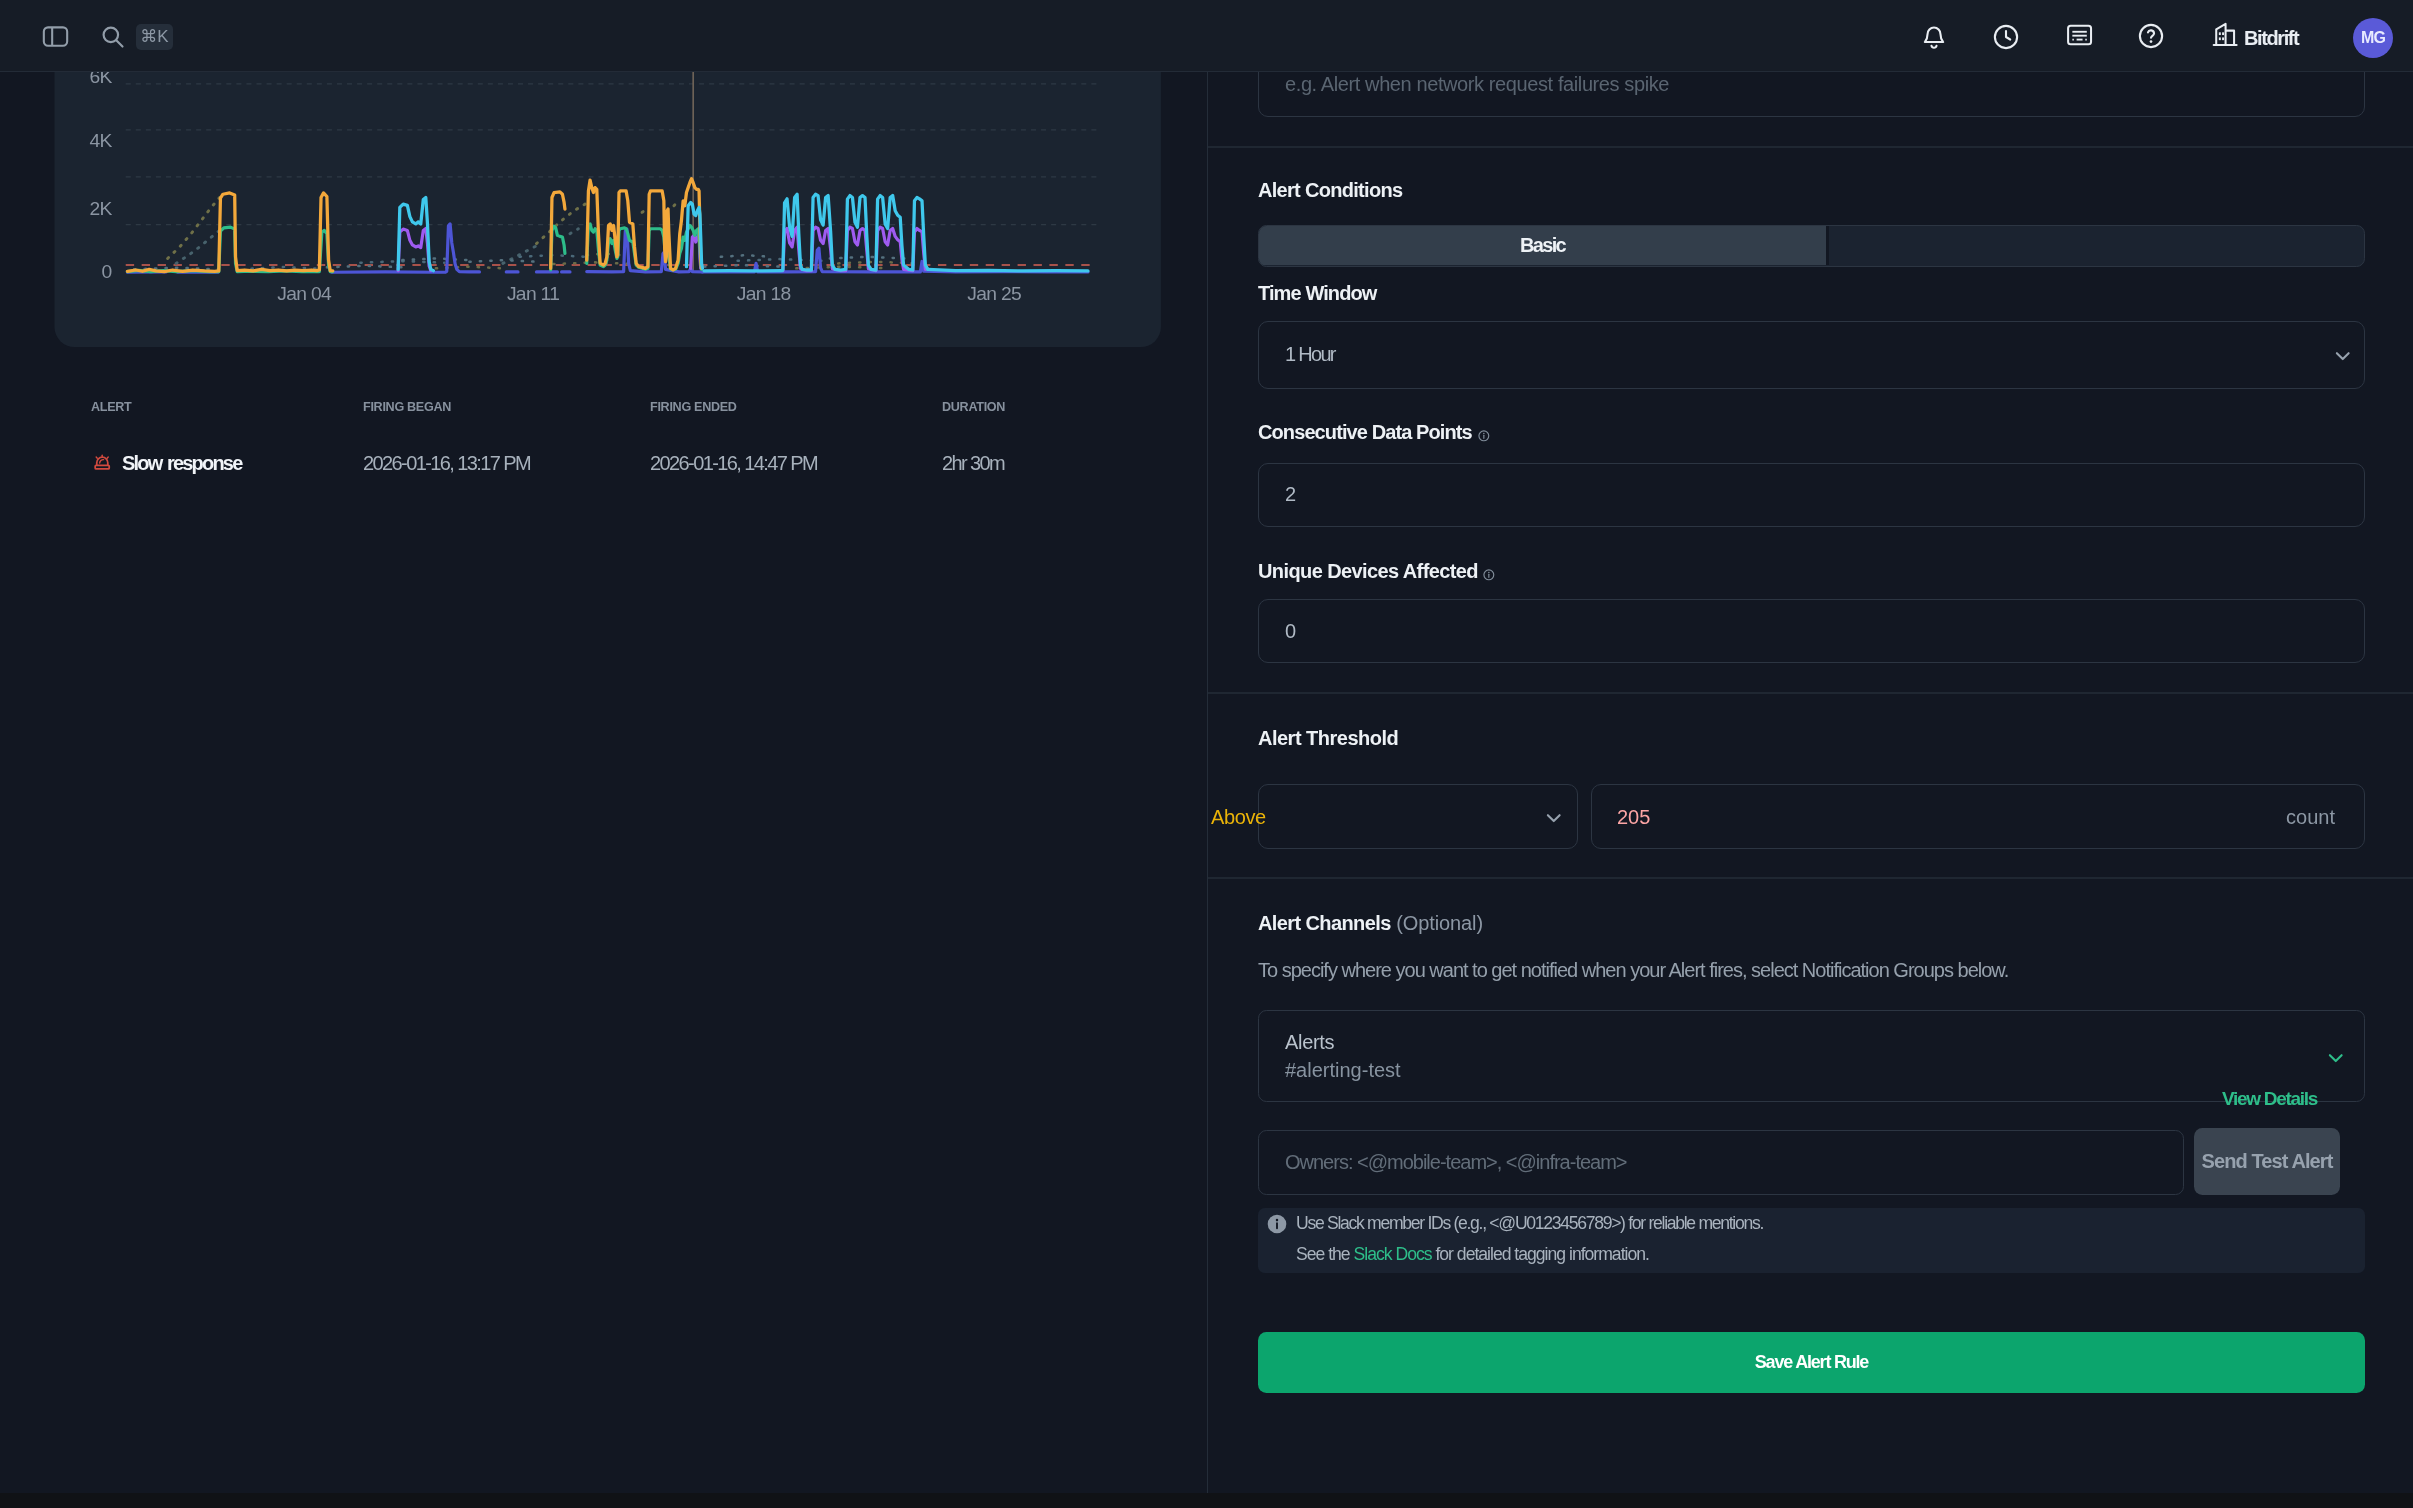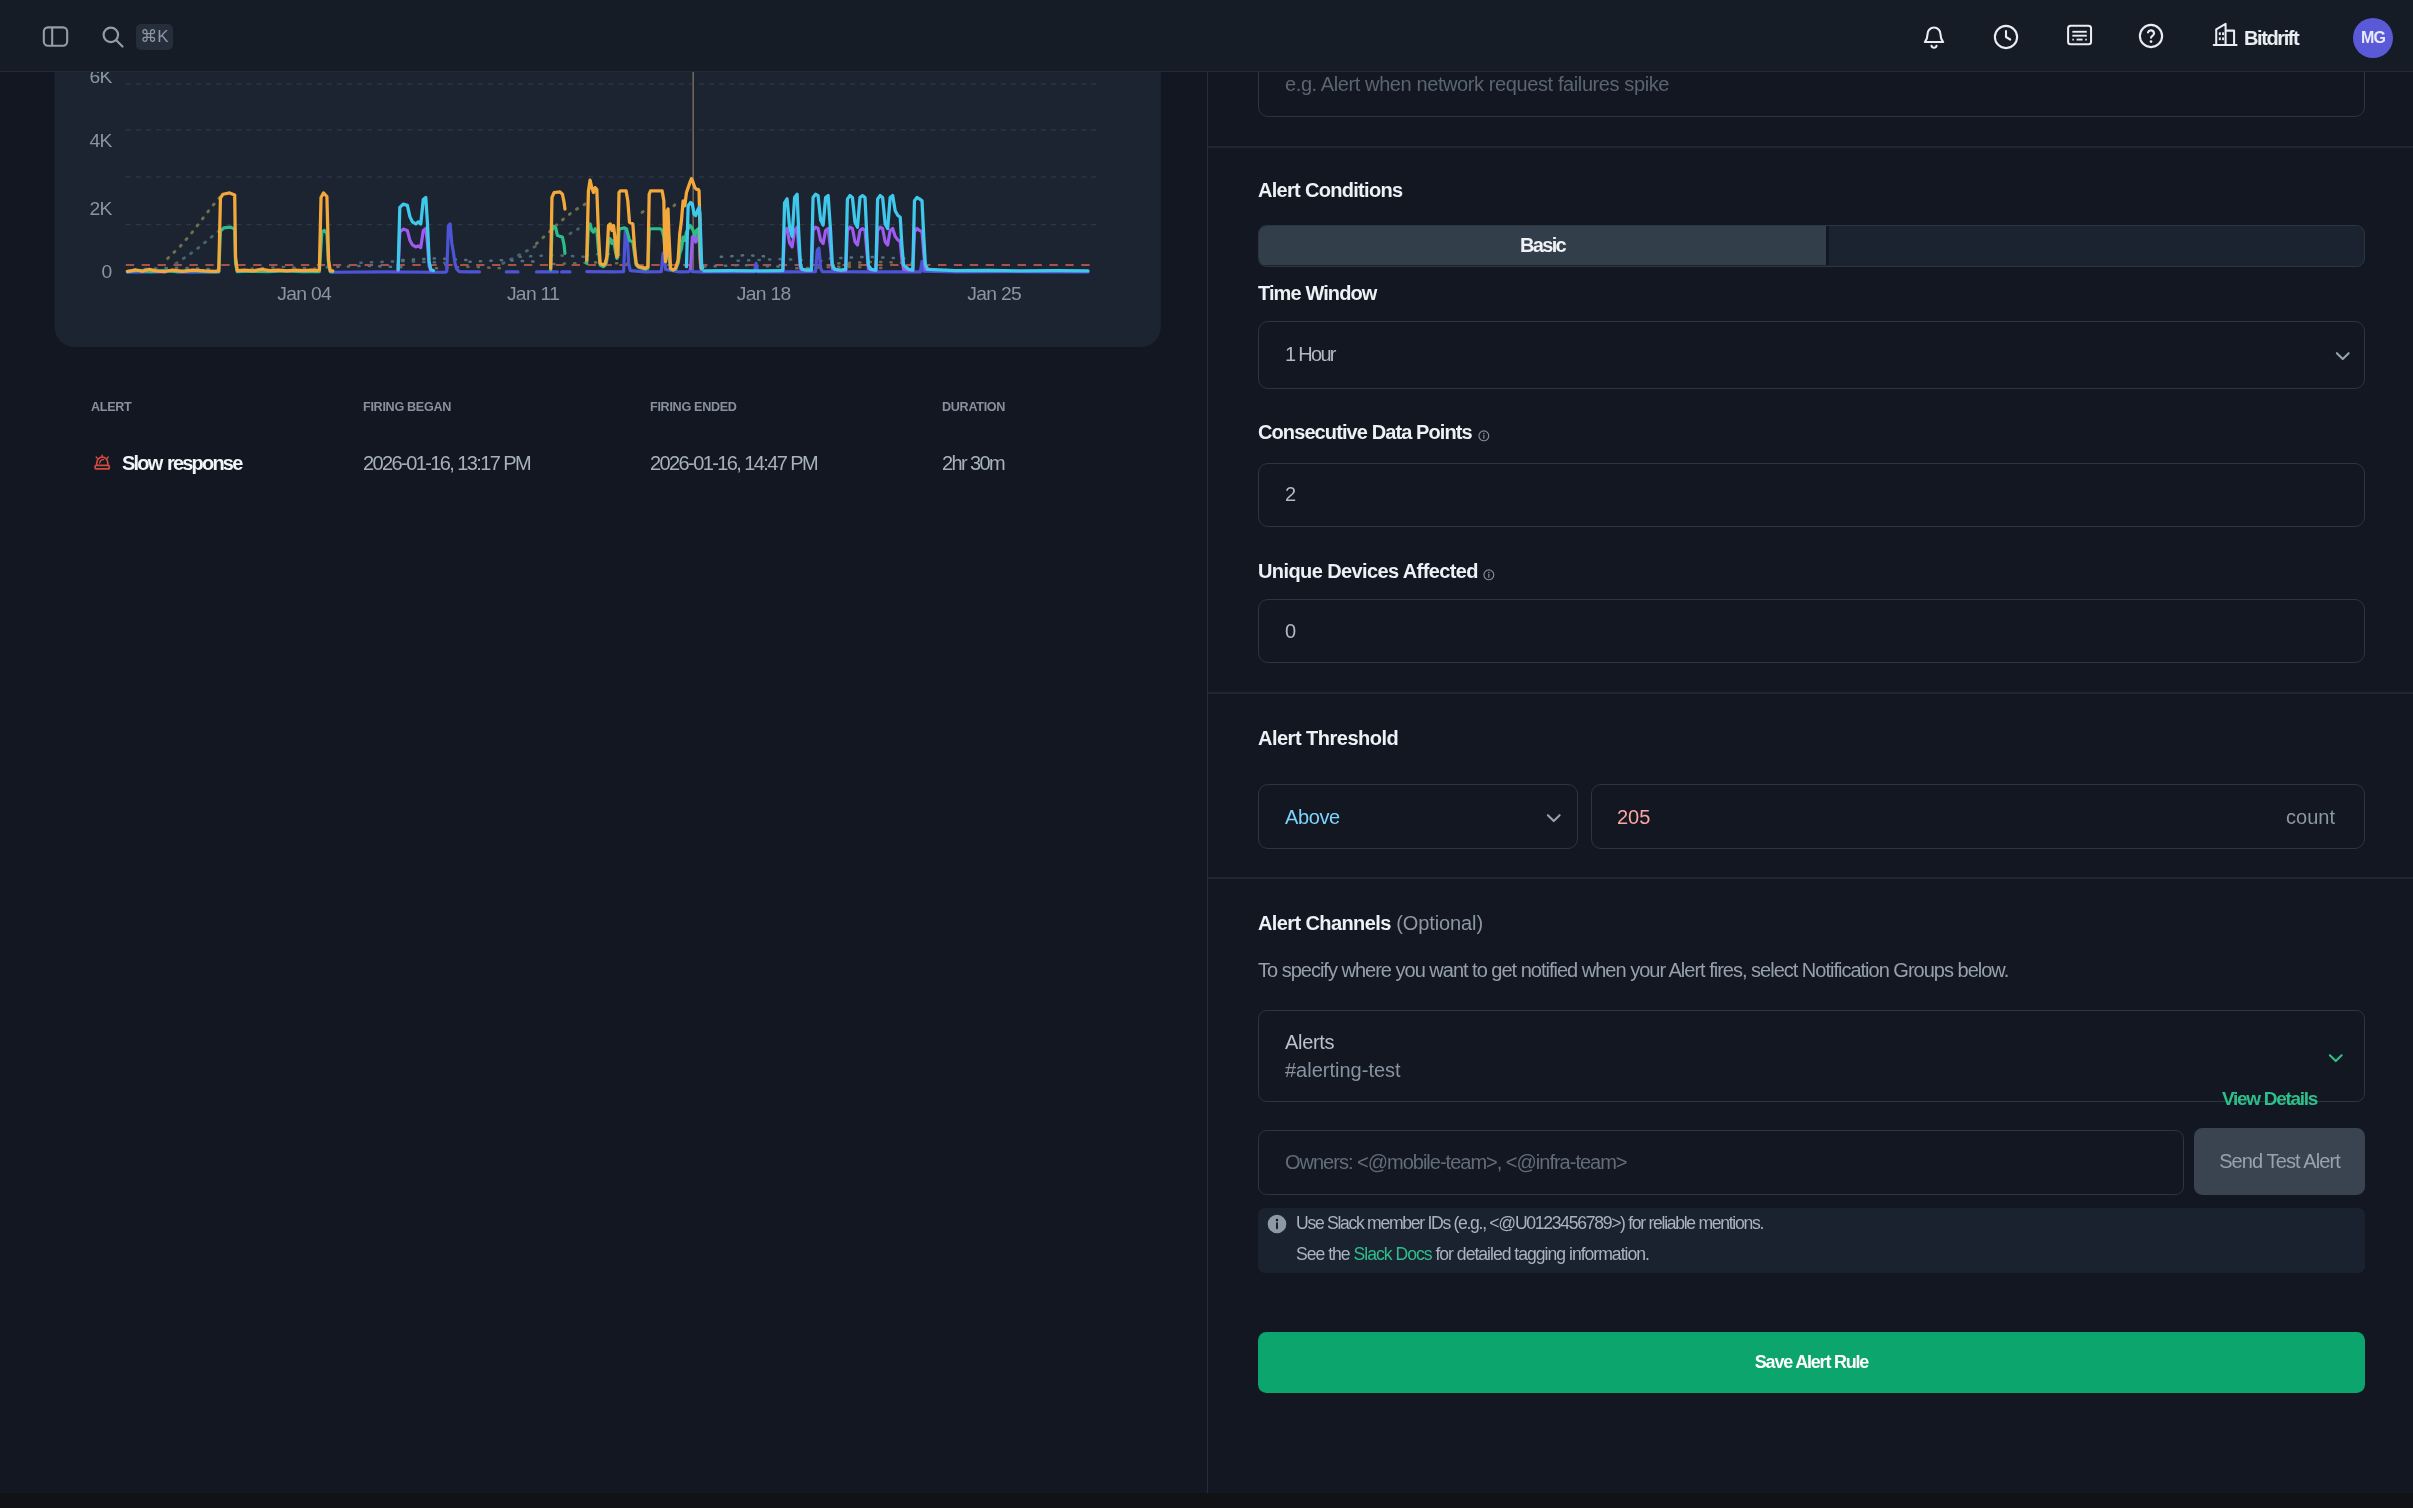--- a/index.html
+++ b/index.html
@@ -129,21 +129,21 @@
         <line x1="7" y1="6.4" x2="7" y2="10" stroke="#818d9a" stroke-width="1.4" stroke-linecap="round"></line>
         <circle cx="7" cy="4.2" r="0.9" fill="#818d9a"></circle>
       </svg></div>
   <div class="box" style="left:1258px;top:599px;width:1107px;height:64px"></div>
   <div class="t" style="left:1285px;top:621px;color:#b0bac5">0</div>
 
   <div class="abs" style="left:1208px;top:692px;width:1205px;height:1.7px;background:#1f2732"></div>
 
   <div class="hd" style="left:1258px;top:728px;letter-spacing:-0.5px">Alert Threshold</div>
   <div class="box" style="left:1258px;top:784px;width:320px;height:65px"></div>
-  <div class="t" style="left:1285px;top:807px;color:#7dd3fc;letter-spacing:-0.4px">Above</div>
+  <div class="t" style="left:1211px;top:807px;color:#eab308;letter-spacing:-0.4px">Above</div>
   <div class="abs" style="left:1542px;top:806px"><svg width="23.5" height="23.5" viewBox="0 0 28 28" fill="none" style="">
         <path d="M7 11l7 7 7-7" stroke="#97a2ae" stroke-width="2.5" stroke-linecap="round" stroke-linejoin="round"></path>
       </svg></div>
   <div class="box" style="left:1591px;top:784px;width:774px;height:65px"></div>
   <div class="t" style="left:1617px;top:807px;color:#fca5a5">205</div>
   <div class="t" style="left:2335px;top:807px;color:#8c97a4;transform:translateX(-100%)">count</div>
 
   <div class="abs" style="left:1208px;top:877px;width:1205px;height:1.7px;background:#1f2732"></div>
 
   <div class="abs" style="left:1258px;top:913px;font-size:20px;line-height:20px"><span style="font-weight:700;color:#edf1f5;letter-spacing:-0.6px">Alert Channels</span><span style="color:#8c97a4;letter-spacing:-0.1px"> (Optional)</span></div>
@@ -152,21 +152,21 @@
   <div class="box" style="left:1258px;top:1010px;width:1107px;height:92px;border-radius:8.4px"></div>
   <div class="t" style="left:1285px;top:1032px;color:#b9c2cc;letter-spacing:-0.3px">Alerts</div>
   <div class="t" style="left:1285px;top:1060px;color:#8793a0;letter-spacing:0px">#alerting-test</div>
   <div class="abs" style="left:2222px;top:1089px;font-size:19px;line-height:19px;font-weight:700;color:#2ebe8a;letter-spacing:-1.3px">View Details</div>
   <div class="abs" style="left:2324px;top:1046px"><svg width="23.5" height="23.5" viewBox="0 0 28 28" fill="none" style="">
         <path d="M7 11l7 7 7-7" stroke="#2ebe8a" stroke-width="2.5" stroke-linecap="round" stroke-linejoin="round"></path>
       </svg></div>
 
   <div class="box" style="left:1258px;top:1130px;width:926px;height:65px;border-radius:8.4px"></div>
   <div class="t" style="left:1285px;top:1152px;color:#626d79;letter-spacing:-1px">Owners: &lt;@mobile-team&gt;, &lt;@infra-team&gt;</div>
-  <div class="abs" style="left:2194px;top:1128px;width:171px;height:67px;background:#3a4450;border-radius:8.4px;display:flex;align-items:center;justify-content:center;font-size:20px;font-weight:400;color:#97a2ae;letter-spacing:-0.9px">Send Test Alert</div>
+  <div class="abs" style="left:2194px;top:1128px;width:146px;height:67px;background:#3a4450;border-radius:8.4px;display:flex;align-items:center;justify-content:center;font-size:20px;font-weight:700;color:#97a2ae;letter-spacing:-0.9px">Send Test Alert</div>
 
   <div class="abs" style="left:1258px;top:1208px;width:1107px;height:65px;background:#1a2230;border-radius:6.7px"></div>
   <div class="abs" style="left:1266px;top:1213px"><svg width="22" height="22" viewBox="0 0 26 26" fill="none" style="">
         <circle cx="13" cy="13" r="11" fill="#8d98a5"></circle>
         <line x1="13" y1="12" x2="13" y2="18" stroke="#121722" stroke-width="2.2" stroke-linecap="round"></line>
         <circle cx="13" cy="8.4" r="1.5" fill="#121722"></circle>
       </svg></div>
   <div class="abs" style="left:1296px;top:1215px;font-size:17.6px;line-height:17.6px;color:#a9b3be;letter-spacing:-1.3px">Use Slack member IDs (e.g., &lt;@U0123456789&gt;) for reliable mentions.</div>
   <div class="abs" style="left:1296px;top:1246px;font-size:17.6px;line-height:17.6px;color:#a9b3be;letter-spacing:-1px">See the <span style="color:#2ebe8a">Slack Docs</span> for detailed tagging information.</div>
 

